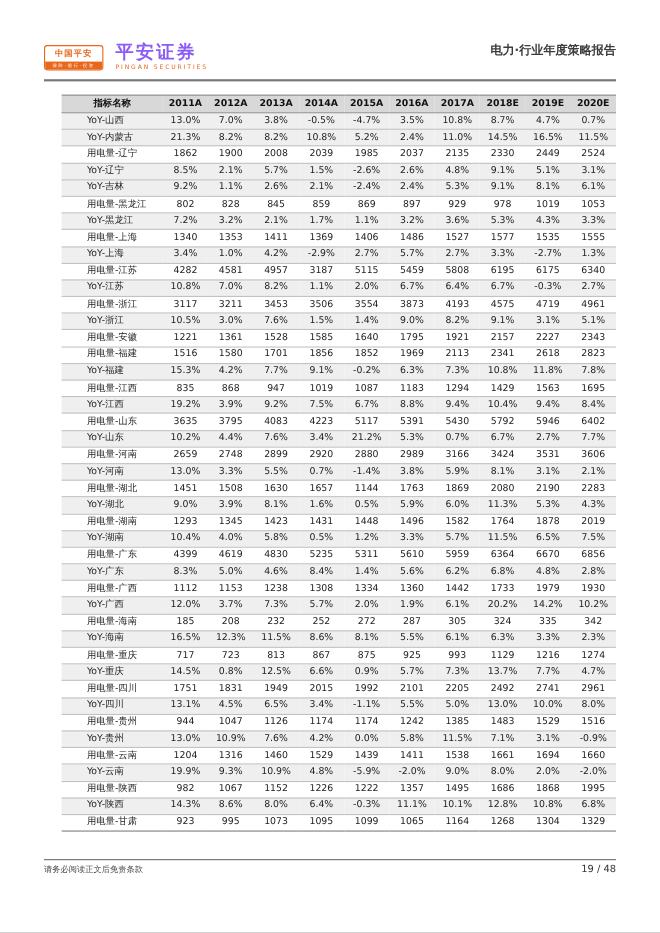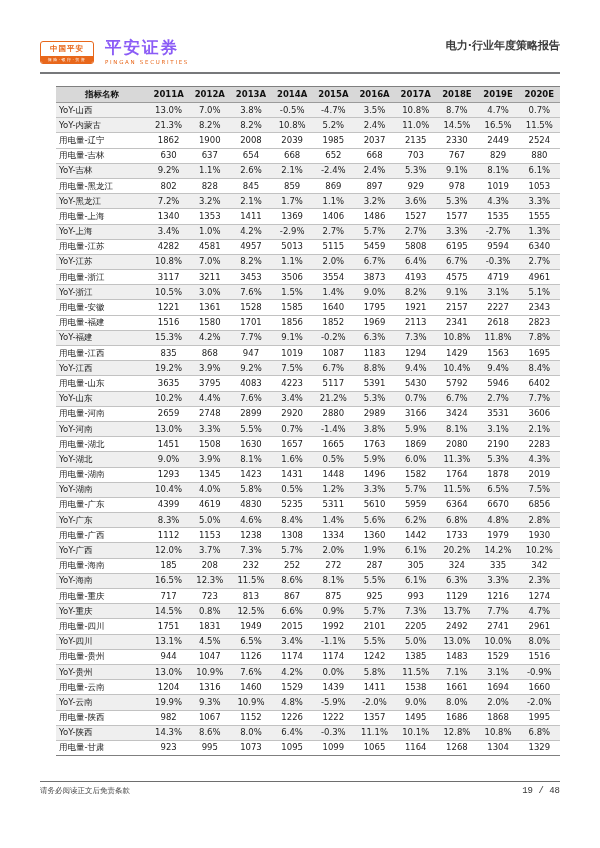--- a/index.html
+++ b/index.html
@@ -46,28 +46,28 @@
   thead th {
     background:#d8d8d8; font-weight:bold; color:#111;
     padding:3px 1px; text-align:center;
     border-top:1px solid #7f7f7f; border-bottom:1px solid #9a9a9a;
   }
   thead th.col-label { text-align:center; width:92px; }
   tbody td {
     padding:2.6px 1px; text-align:center; color:#222;
     border-bottom:1px solid #c2c2c2;
   }
-  tbody td.col-label { text-align:left; padding-left:3px; }
+  tbody td.col-label { text-align:left; padding-left:23px; }
   tbody tr.shaded { background:#efefef; }
   tbody tr:last-child td { border-bottom:1.5px solid #7f7f7f; }
   
   .footer {
     position:absolute; top:781px; left:40px; right:40px;
     border-top:1.5px solid #6e6e6e; padding-top:4px;
-    display:flex; justify-content:space-between; align-items:flex-end;font-family:Liberation Mono, monospace;
+    display:flex; justify-content:space-between; align-items:flex-end;
   }
   .disclaimer { font-size:7.5px; color:#4a4a4a; }
   .page-number { font-size:9px; color:#333333; }
 </style>
 </head>
 <body>
 
 <div class="page">
 
   <div class="header">
@@ -136,32 +136,32 @@
             <td>1900</td>
             <td>2008</td>
             <td>2039</td>
             <td>1985</td>
             <td>2037</td>
             <td>2135</td>
             <td>2330</td>
             <td>2449</td>
             <td>2524</td>
           </tr>
-          <tr>
-            <td class="col-label">用电量-吉林</td>
-            <td>630</td>
-            <td>637</td>
-            <td>654</td>
-            <td>668</td>
-            <td>652</td>
-            <td>668</td>
-            <td>703</td>
-            <td>767</td>
-            <td>829</td>
-            <td>880</td>
+          <tr class="shaded">
+            <td class="col-label">YoY-辽宁</td>
+            <td>8.5%</td>
+            <td>2.1%</td>
+            <td>5.7%</td>
+            <td>1.5%</td>
+            <td>-2.6%</td>
+            <td>2.6%</td>
+            <td>4.8%</td>
+            <td>9.1%</td>
+            <td>5.1%</td>
+            <td>3.1%</td>
           </tr>
           <tr class="shaded">
             <td class="col-label">YoY-吉林</td>
             <td>9.2%</td>
             <td>1.1%</td>
             <td>2.6%</td>
             <td>2.1%</td>
             <td>-2.4%</td>
             <td>2.4%</td>
             <td>5.3%</td>
@@ -219,26 +219,26 @@
             <td>2.7%</td>
             <td>3.3%</td>
             <td>-2.7%</td>
             <td>1.3%</td>
           </tr>
           <tr>
             <td class="col-label">用电量-江苏</td>
             <td>4282</td>
             <td>4581</td>
             <td>4957</td>
-            <td>5013</td>
+            <td>3187</td>
             <td>5115</td>
             <td>5459</td>
             <td>5808</td>
             <td>6195</td>
-            <td>9594</td>
+            <td>6175</td>
             <td>6340</td>
           </tr>
           <tr class="shaded">
             <td class="col-label">YoY-江苏</td>
             <td>10.8%</td>
             <td>7.0%</td>
             <td>8.2%</td>
             <td>1.1%</td>
             <td>2.0%</td>
             <td>6.7%</td>
@@ -389,21 +389,21 @@
             <td>8.1%</td>
             <td>3.1%</td>
             <td>2.1%</td>
           </tr>
           <tr>
             <td class="col-label">用电量-湖北</td>
             <td>1451</td>
             <td>1508</td>
             <td>1630</td>
             <td>1657</td>
-            <td>1665</td>
+            <td>1144</td>
             <td>1763</td>
             <td>1869</td>
             <td>2080</td>
             <td>2190</td>
             <td>2283</td>
           </tr>
           <tr class="shaded">
             <td class="col-label">YoY-湖北</td>
             <td>9.0%</td>
             <td>3.9%</td>

